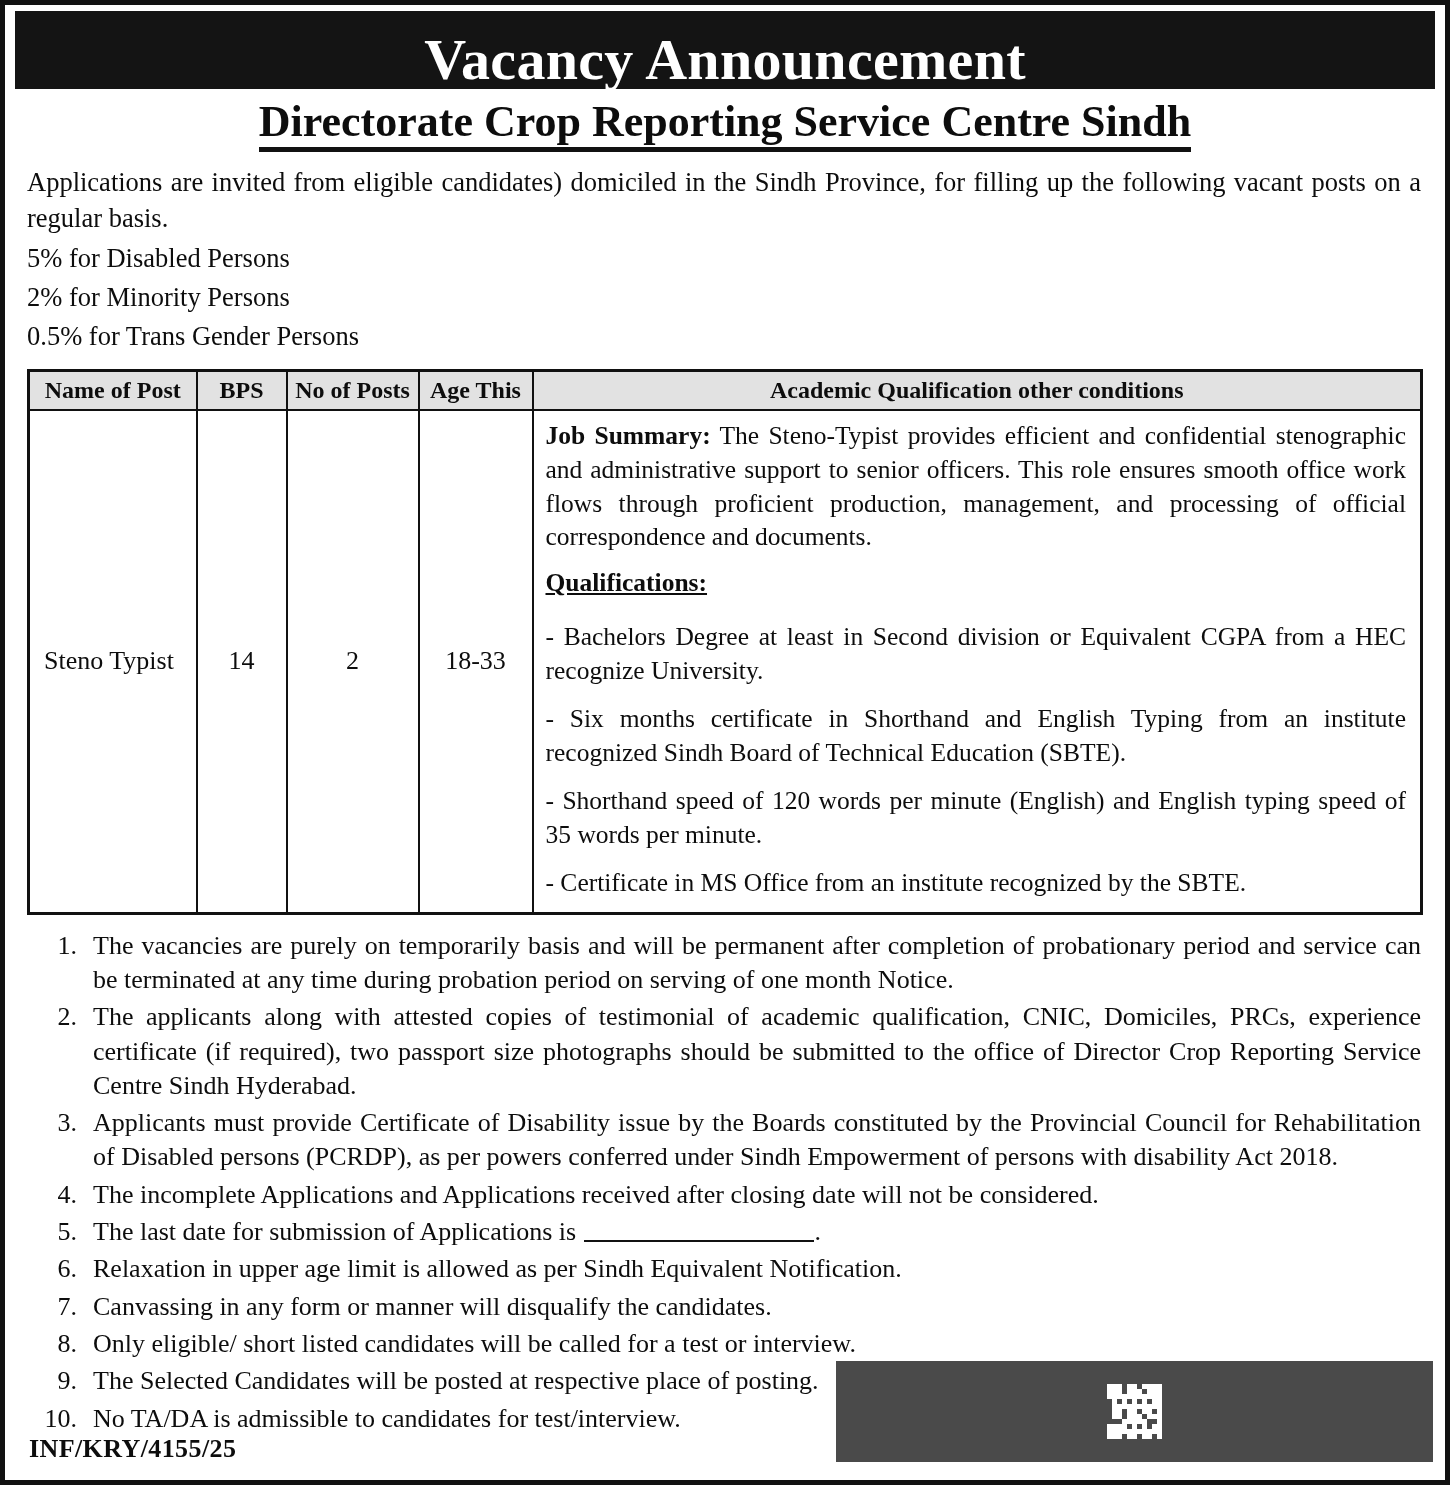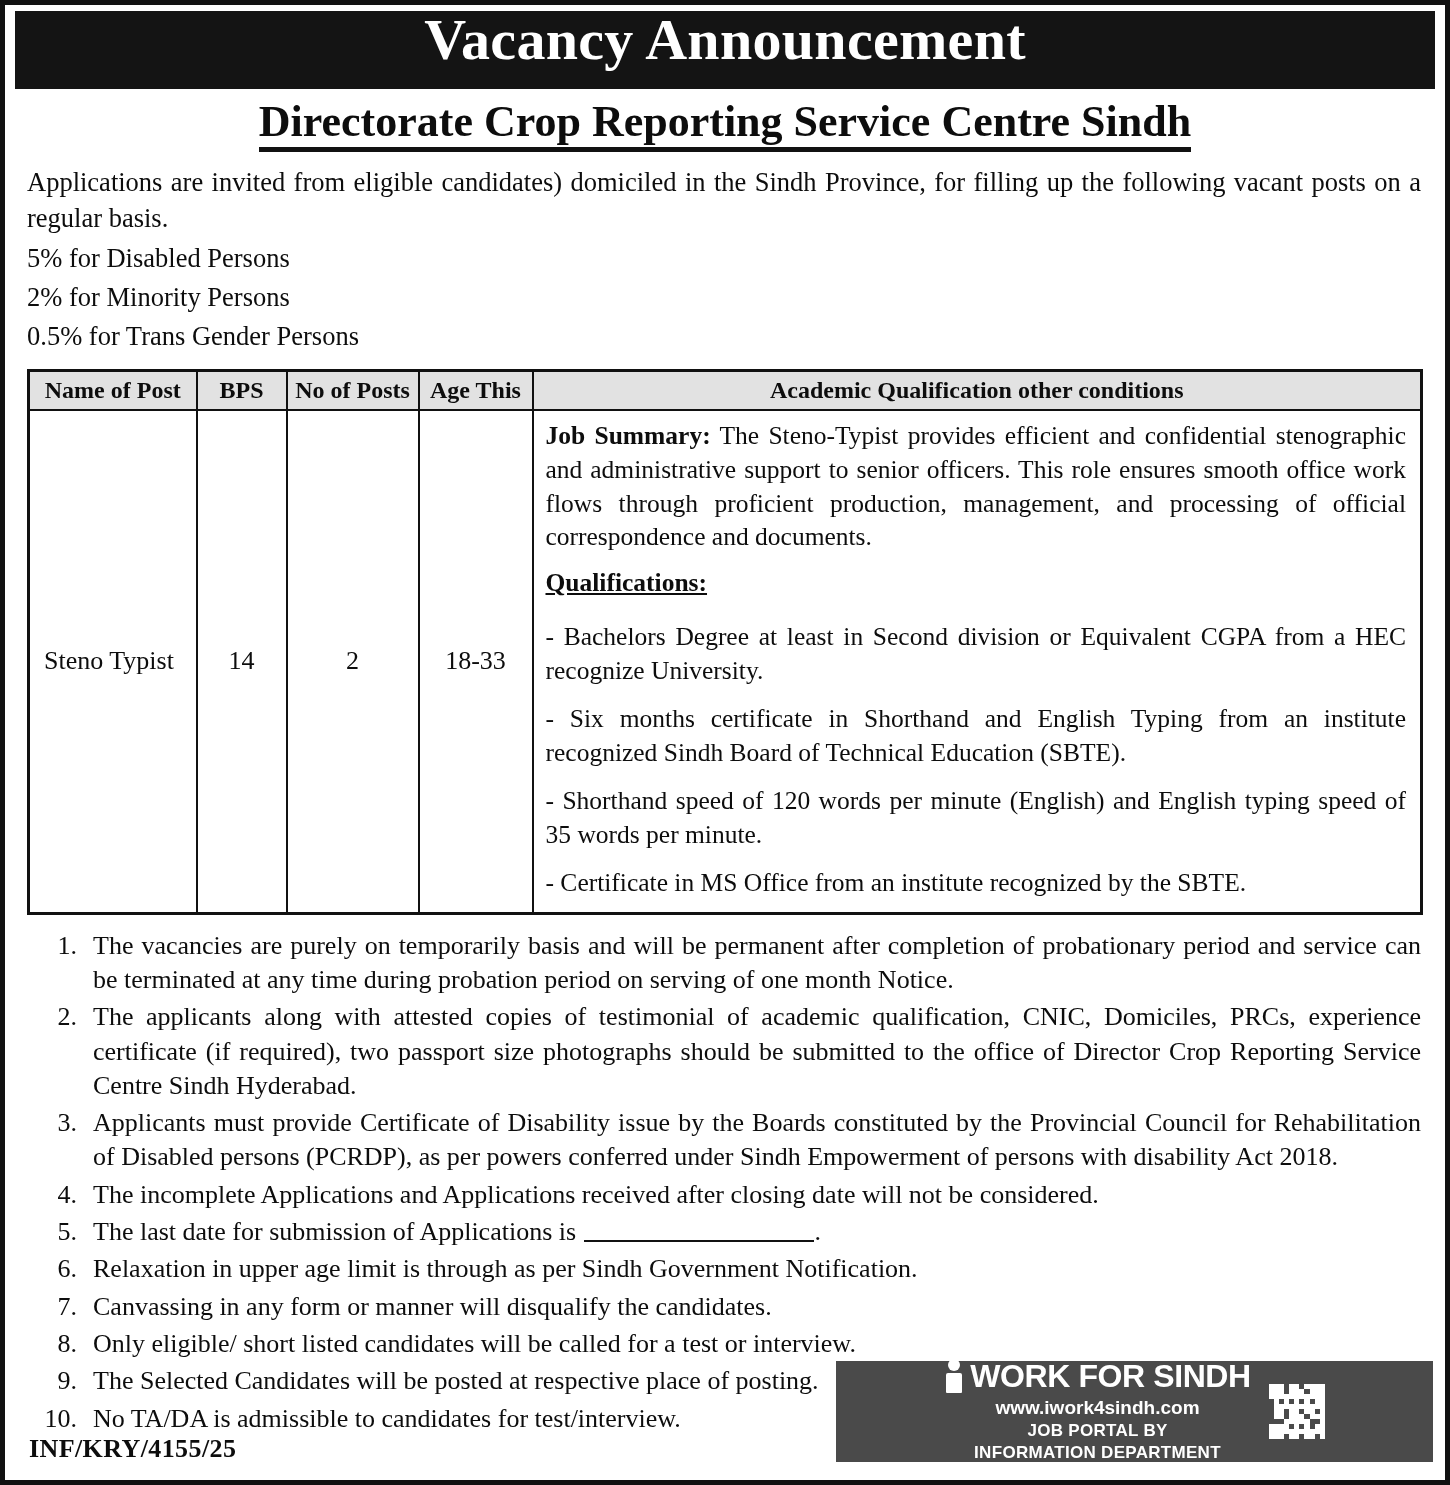--- a/index.html
+++ b/index.html
@@ -25,21 +25,21 @@
     border: 5px solid #111111;
     padding: 6px 10px 0 10px;
   }
 
   
   .banner {
     background: #141414;
     width: 100%;
     height: 78px;
     display: flex;
-    align-items: flex-start;
+    align-items: flex-end;
     justify-content: center;
     margin-bottom: 2px;
   }
   .banner-title {
     color: #ffffff;
     font-size: 58px;
     font-weight: bold;
     line-height: 1;
     letter-spacing: 0.3px;
     font-family: "Liberation Serif", "DejaVu Serif", serif;
@@ -332,21 +332,21 @@
     <div class="cond-item">
       <div class="cond-num">4.</div>
       <div class="cond-text">The incomplete Applications and Applications received after closing date will not be considered.</div>
     </div>
     <div class="cond-item">
       <div class="cond-num">5.</div>
       <div class="cond-text"><span>The last date for submission of Applications is </span><span class="blank-line"></span><span>.</span></div>
     </div>
     <div class="cond-item">
       <div class="cond-num">6.</div>
-      <div class="cond-text">Relaxation in upper age limit is through as per Sindh Government Notification.</div>
+      <div class="cond-text">Relaxation in upper age limit is allowed as per Sindh Equivalent Notification.</div>
     </div>
     <div class="cond-item">
       <div class="cond-num">7.</div>
       <div class="cond-text">Canvassing in any form or manner will disqualify the candidates.</div>
     </div>
     <div class="cond-item">
       <div class="cond-num">8.</div>
       <div class="cond-text">Only eligible/ short listed candidates will be called for a test or interview.</div>
     </div>
     <div class="cond-item">
@@ -357,32 +357,20 @@
       <div class="cond-num">10.</div>
       <div class="cond-text">No TA/DA is admissible to candidates for test/interview.</div>
     </div>
   </div>
 
   <div class="footer">
     <div class="ref-no">INF/KRY/4155/25</div>
 
     <div class="logo-box">
       <div class="logo-inner">
-        <div class="logo-text-col">
-          <div class="logo-line1">
-            <span class="person-icon">
-              <span class="head"></span>
-                <span class="body"></span>
-            </span>
-            <span class="logo-main">WORK FOR SINDH</span>
-          </div>
-          <div class="logo-url">www.iwork4sindh.com</div>
-          <div class="logo-sub">JOB PORTAL BY</div>
-          <div class="logo-sub">INFORMATION DEPARTMENT</div>
-        </div>
         <div class="qr">
             <i class="on"></i>
             <i class="on"></i>
             <i class="on"></i>
             <i></i>
             <i class="on"></i>
             <i class="on"></i>
             <i></i>
             <i class="on"></i>
             <i class="on"></i>

